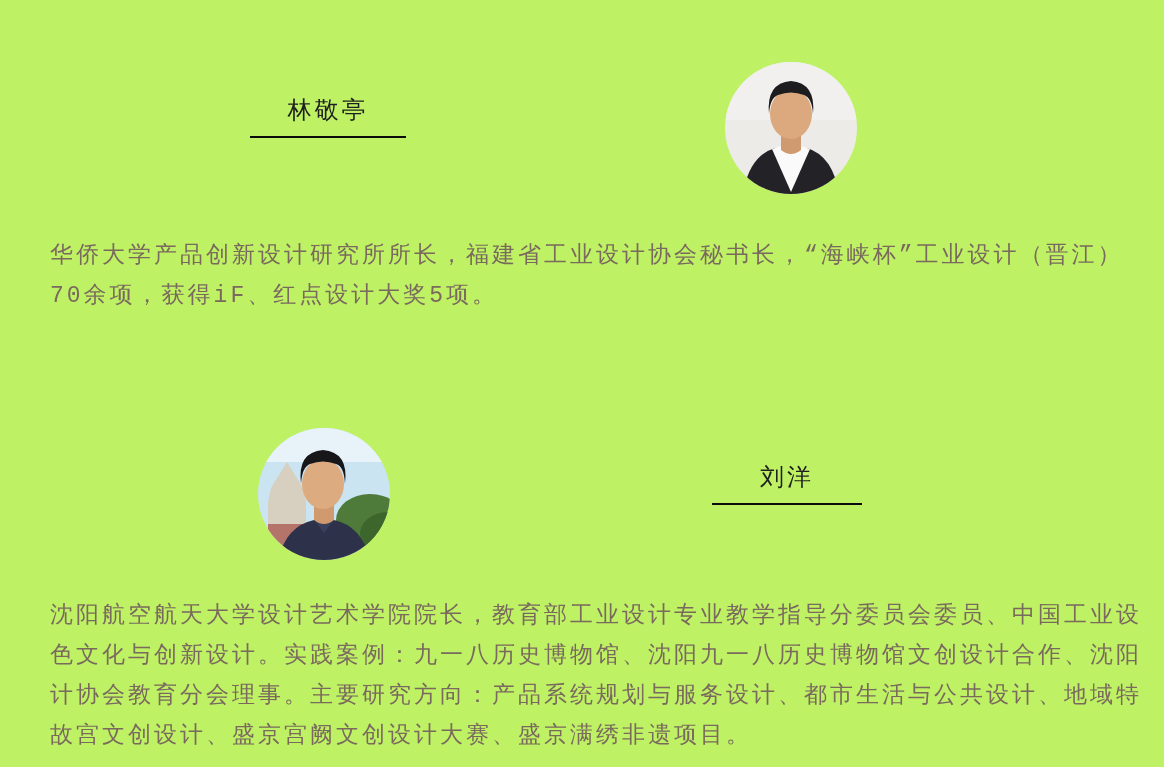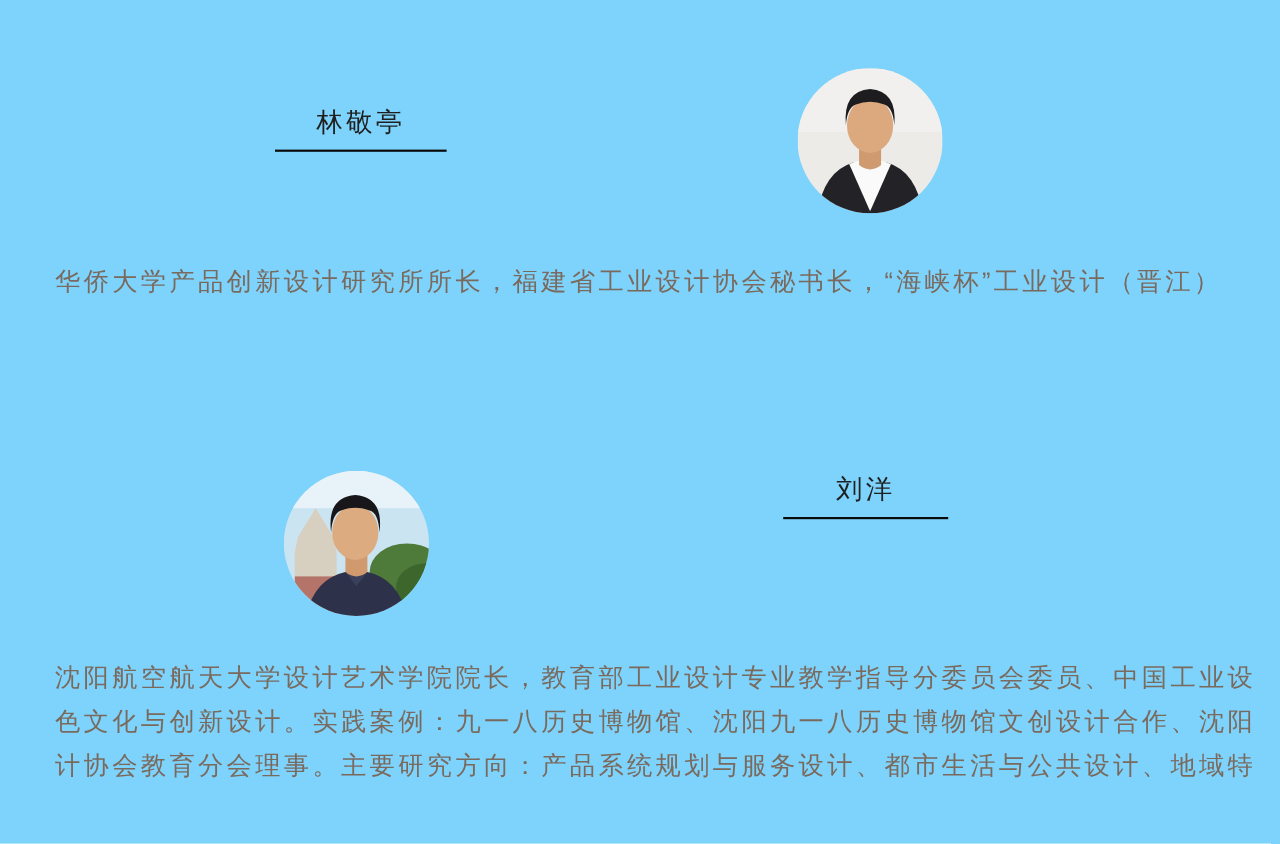--- a/index.html
+++ b/index.html
@@ -1,23 +1,23 @@
 <!DOCTYPE html>
 <html><head>
 <meta charset="utf-8">
 <style>
   * { margin: 0; padding: 0; box-sizing: border-box; }
   html, body { background: #ffffff; }
   .page {
     position: relative;
     width: 1164px;
     height: 767px;
-    background: #7dd3fc;
+    background: #bef264;
     overflow: hidden;
-    font-family: Liberation Sans, sans-serif;
+    font-family: Liberation Mono, monospace;
   }
   .name-block {
     position: absolute;
     text-align: center;
     border-bottom: 2px solid #0a0a0a;
     color: #1f1f1f;
     font-size: 24px;
     letter-spacing: 3px;
     line-height: 26px;
     padding-bottom: 11px;
@@ -58,44 +58,46 @@
         <path d="M18 132 Q24 94 50 86 L82 86 Q108 94 114 132 Z" fill="#232327"></path>
         <path d="M47 87 L66 130 L85 87 L76 84 L56 84 Z" fill="#fafafa"></path>
         <path d="M56 64 H76 V88 Q66 96 56 88 Z" fill="#cf9a70"></path>
         <ellipse cx="66" cy="52" rx="21" ry="25" fill="#dca87d"></ellipse>
         <path d="M44 52 Q41 21 66 19 Q91 21 88 52 Q87 36 79 33 Q66 28 53 33 Q45 36 44 52 Z" fill="#1d1d20"></path>
       </svg>
     </div>
 
     <div class="bio" style="top:236px;">
       <div>华侨大学产品创新设计研究所所长，福建省工业设计协会秘书长，“海峡杯”工业设计（晋江）</div>
+      <div>70余项，获得iF、红点设计大奖5项。</div>
     </div>
   </section>
 
   <section>
     <div class="avatar" style="left:258px; top:428px;">
       <svg viewBox="0 0 132 132" width="132" height="132">
         <rect width="132" height="132" fill="#cae4f2"></rect>
         <rect width="132" height="34" fill="#e8f3f9"></rect>
         <path d="M10 132 V74 L13 60 L29 34 L45 60 L48 74 V132 Z" fill="#d7cfbf"></path>
         <rect x="10" y="96" width="38" height="36" fill="#b5746a"></rect>
         <ellipse cx="112" cy="92" rx="34" ry="26" fill="#4e7a3a"></ellipse>
         <ellipse cx="130" cy="106" rx="28" ry="22" fill="#3c662c"></ellipse>
         <path d="M20 132 Q28 98 56 92 L76 92 Q104 98 112 132 Z" fill="#2d3149"></path>
         <path d="M56 92 L66 105 L76 92 Z" fill="#3a3f5c"></path>
         <path d="M56 68 H76 V92 Q66 100 56 92 Z" fill="#d09a6e"></path>
         <ellipse cx="65" cy="56" rx="21" ry="25" fill="#dcab7f"></ellipse>
         <path d="M43 56 Q39 24 65 22 Q91 24 87 56 Q86 38 78 36 Q65 31 52 36 Q44 39 43 56 Z" fill="#17171a"></path>
       </svg>
     </div>
 
-    <div class="name-block" style="left:712px; top:433px; width:150px;text-align:center;">
+    <div class="name-block" style="left:712px; top:466px; width:150px;text-align:center;">
       <span>刘洋</span>
     </div>
 
     <div class="bio" style="top:581px;margin-top:15px;">
       <div>沈阳航空航天大学设计艺术学院院长，教育部工业设计专业教学指导分委员会委员、中国工业设</div>
       <div>色文化与创新设计。实践案例：九一八历史博物馆、沈阳九一八历史博物馆文创设计合作、沈阳</div>
       <div>计协会教育分会理事。主要研究方向：产品系统规划与服务设计、都市生活与公共设计、地域特</div>
+      <div>故宫文创设计、盛京宫阙文创设计大赛、盛京满绣非遗项目。</div>
     </div>
   </section>
 
 </div>
 
 </body></html>

